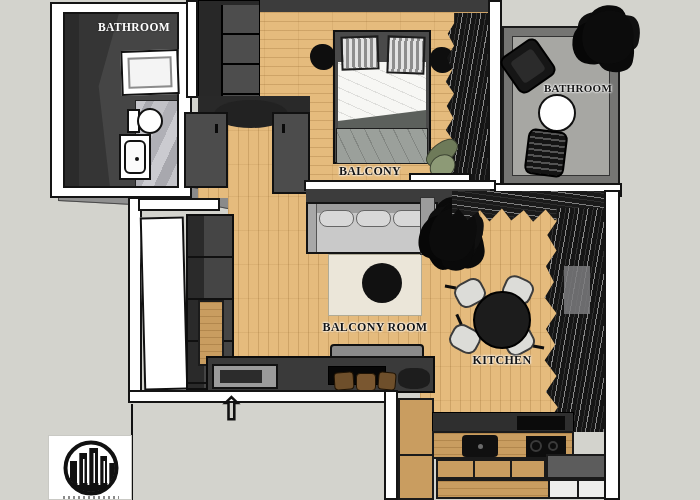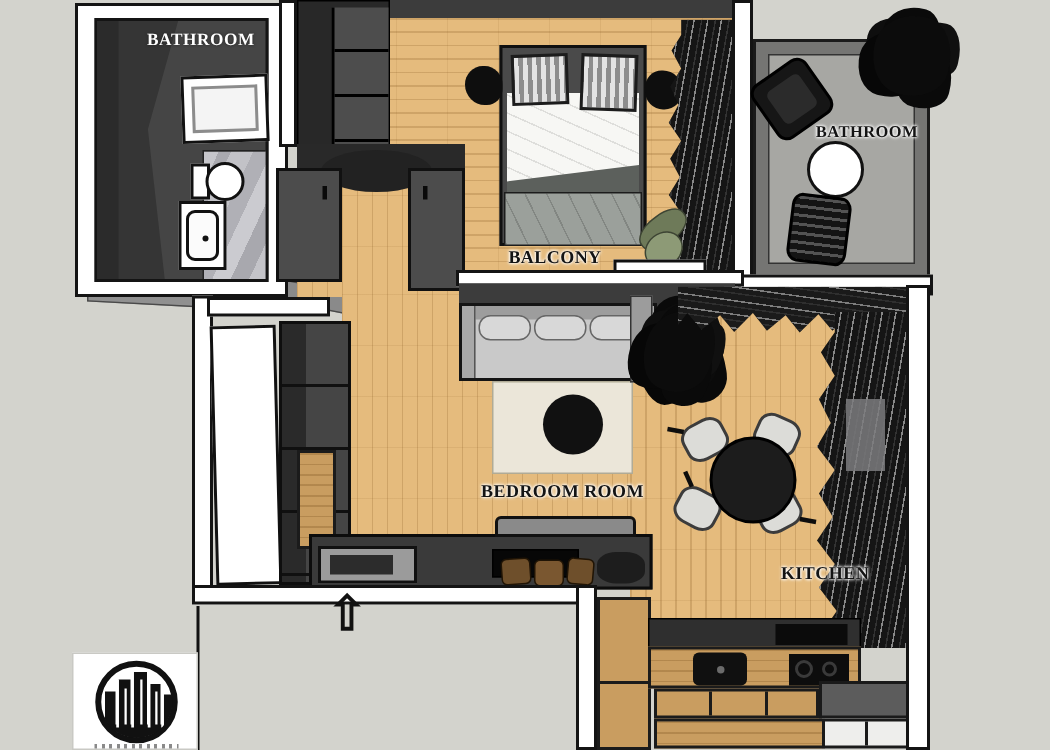--- a/index.html
+++ b/index.html
@@ -122,21 +122,21 @@
      <div class="abs" style="left:0;top:0;width:9px;height:100%;background:#a8a8a8;border-right:1px solid #555;"></div>
      <div class="abs" style="right:0;top:0;width:9px;height:100%;background:#a8a8a8;border-left:1px solid #555;"></div>
      <div class="abs" style="left:11px;top:6px;width:35px;height:17px;background:#d8d8d8;border:1px solid #666;border-radius:8px;"></div>
      <div class="abs" style="left:48px;top:6px;width:35px;height:17px;background:#d8d8d8;border:1px solid #666;border-radius:8px;"></div>
      <div class="abs" style="left:85px;top:6px;width:35px;height:17px;background:#d8d8d8;border:1px solid #666;border-radius:8px;"></div>
   </div>
   <div class="abs plant" style="left:432px;top:202px;width:46px;height:62px;transform:rotate(-8deg);"></div>
 
   <div class="abs" style="left:328px;top:254px;width:94px;height:62px;background:#ebe6d9;border:1px solid #b0ab96;"></div>
   <div class="abs" style="left:362px;top:263px;width:40px;height:40px;background:#111;border-radius:50%;"></div>
-  <div class="abs lbl" style="left:312px;top:320px;width:126px;">BEDROOM ROOM</div>
+  <div class="abs lbl" style="left:312px;top:320px;width:126px;">BALCONY ROOM</div>
 
   <div class="abs wall" style="left:128px;top:197px;width:14px;height:196px;"></div>
   <div class="abs wall" style="left:138px;top:198px;width:82px;height:13px;"></div>
   <div class="abs" style="left:142px;top:217px;width:44px;height:173px;background:#fff;border:2.5px solid #111;transform:rotate(-1.5deg);"></div>
   <div class="abs" style="left:186px;top:214px;width:48px;height:176px;background:#343434;border:2px solid #0e0e0e;
        background-image:repeating-linear-gradient(to bottom,transparent 0 40px,#101010 40px 42px),linear-gradient(to right,#2a2a2a 0 16px,#454545 16px);">
      <div class="abs woodpanel" style="left:10px;top:84px;width:26px;height:66px;"></div>
   </div>
 
   <div class="abs" style="left:206px;top:356px;width:229px;height:37px;background:#3a3a3a;border:2px solid #0c0c0c;"></div>
@@ -155,21 +155,21 @@
   <div class="abs curtain-h jag-bottom" style="left:452px;top:191px;width:156px;height:32px;"></div>
   <div class="abs curtain jag-left" style="left:542px;top:208px;width:66px;height:224px;">
      <div class="abs" style="left:22px;top:58px;width:26px;height:48px;background:#7b7b7e;opacity:.85;"></div>
   </div>
 
   <div class="abs chair-k" style="left:455px;top:280px;width:30px;height:26px;transform:rotate(-28deg);"></div>
   <div class="abs chair-k" style="left:503px;top:277px;width:30px;height:26px;transform:rotate(204deg);"></div>
   <div class="abs chair-k" style="left:450px;top:326px;width:30px;height:26px;transform:rotate(28deg);"></div>
   <div class="abs chair-k" style="left:504px;top:328px;width:30px;height:26px;transform:rotate(152deg);"></div>
   <div class="abs" style="left:473px;top:291px;width:58px;height:58px;background:#1c1c1c;border:2px solid #000;border-radius:50%;"></div>
-  <div class="abs lbl" style="left:452px;top:375px;width:100px;margin-left:48px;">KITCHEN</div>
+  <div class="abs lbl" style="left:452px;top:353px;width:100px;">KITCHEN</div>
 
   <div class="abs wall" style="left:128px;top:390px;width:262px;height:13px;"></div>
   <div class="abs wall" style="left:384px;top:390px;width:14px;height:110px;"></div>
   <div class="abs woodpanel" style="left:398px;top:398px;width:36px;height:102px;
        background-image:linear-gradient(to bottom,transparent 0 54px,#1b1b1b 54px 56px,transparent 56px);"></div>
   <div class="abs" style="left:432px;top:412px;width:142px;height:21px;background:#2f2f2f;border:1px solid #000;">
      <div class="abs" style="left:84px;top:3px;width:48px;height:14px;background:#0b0b0b;"></div>
   </div>
   <div class="abs woodpanel" style="left:432px;top:431px;width:142px;height:28px;">
      <div class="abs" style="left:28px;top:2px;width:36px;height:22px;background:#101010;border-radius:4px;">

